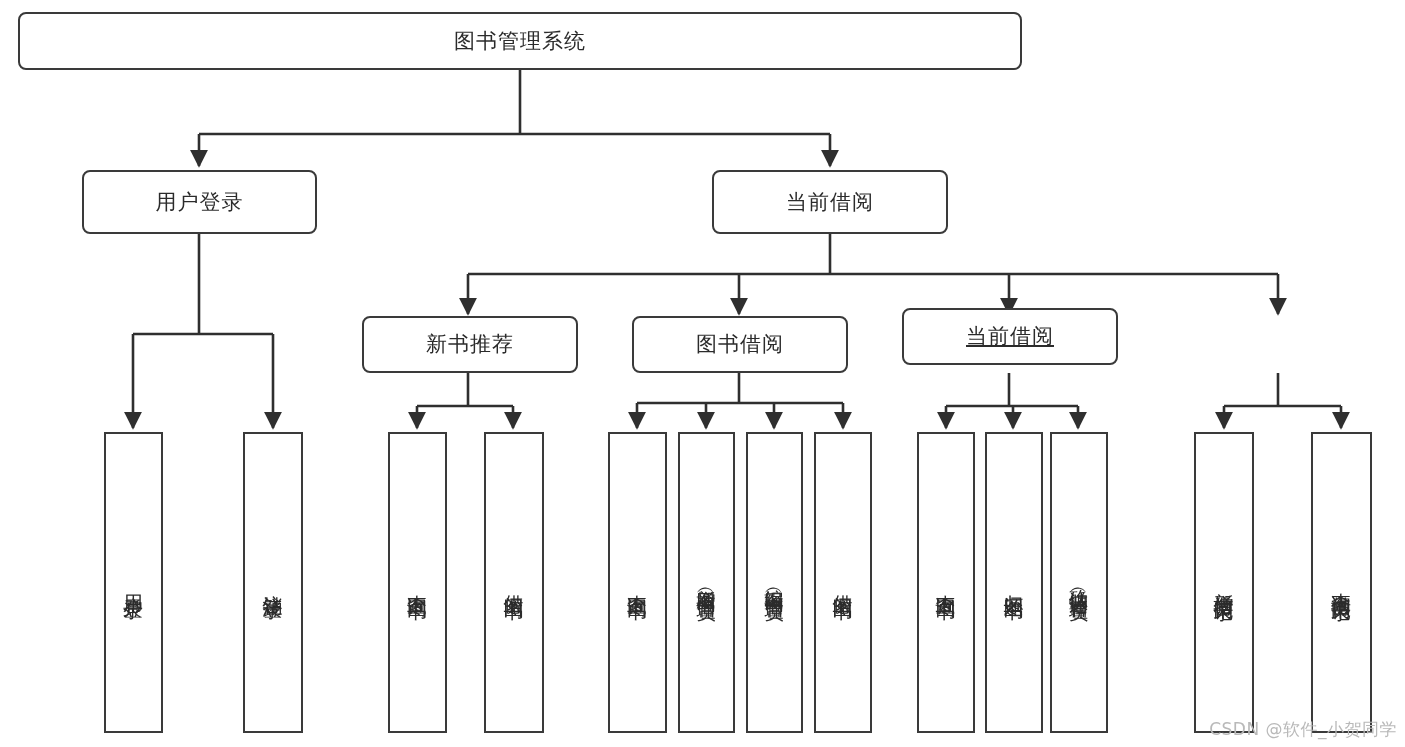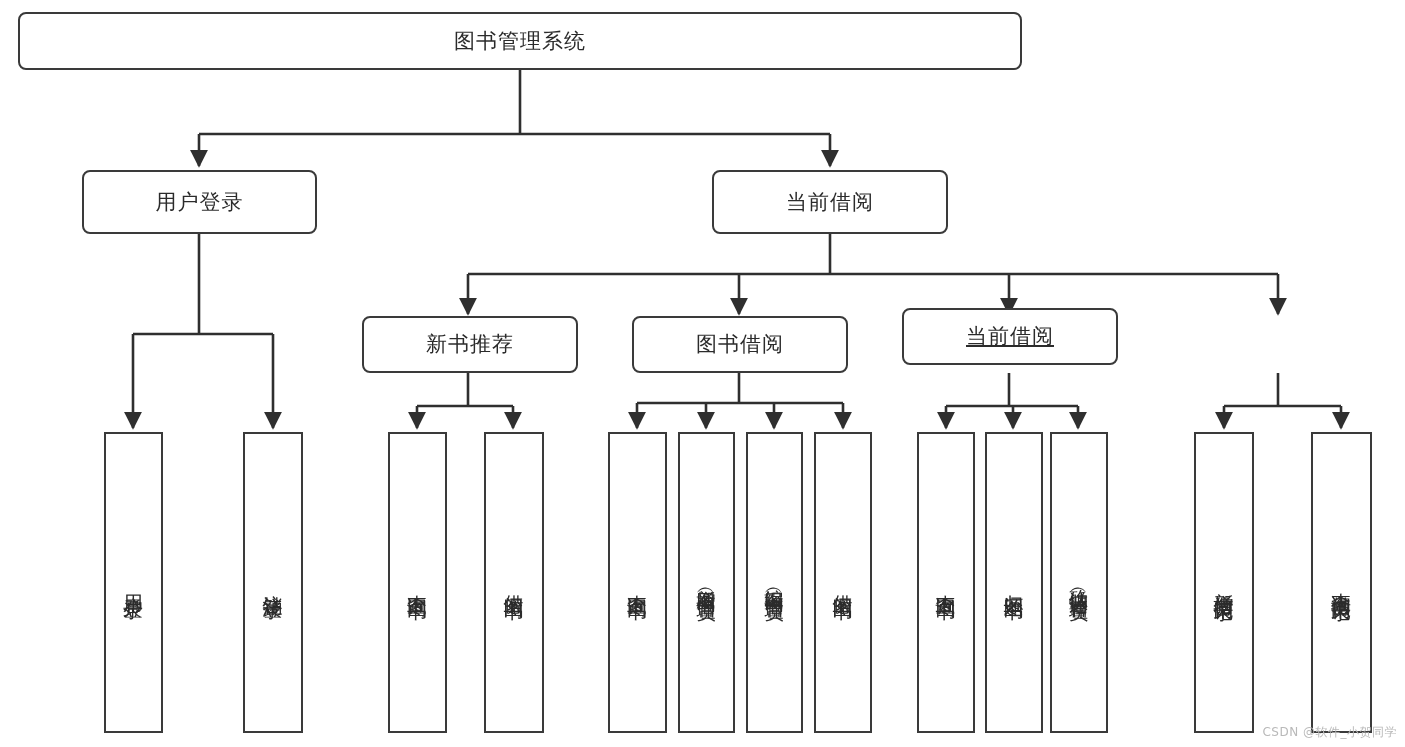--- a/index.html
+++ b/index.html
@@ -54,21 +54,21 @@
     line-height: 1;
   }
   .node .htext {
     white-space: nowrap;
     line-height: 1;
   }
   #watermark {
     position: absolute;
     right: 8px;
     bottom: 6px;
-    font-size: 12px;
+    font-size: 17px;
     color: #b9b9b9;
     letter-spacing: 0.5px;
     z-index: 5;
     white-space: nowrap;
   }
 </style>
 </head>
 <body>
 
 <div id="canvas">

